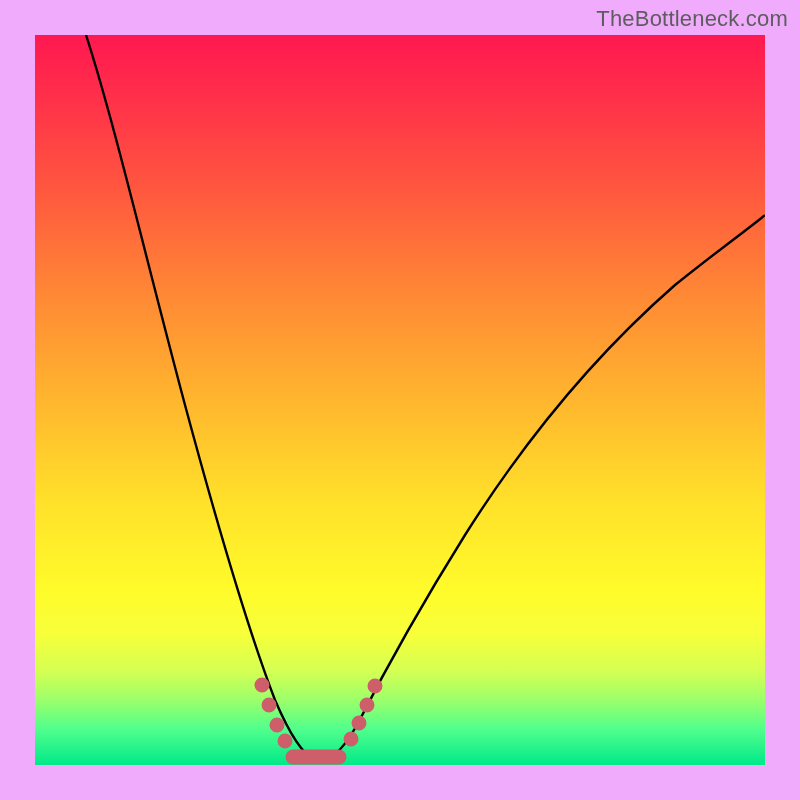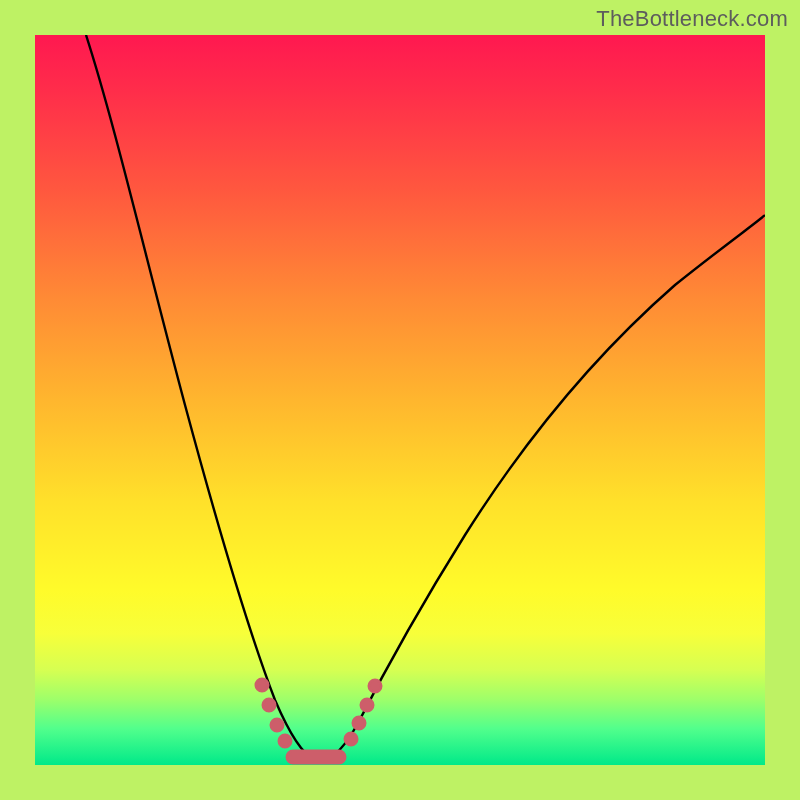--- a/index.html
+++ b/index.html
@@ -7,21 +7,21 @@
     padding: 0;
     width: 800px;
     height: 800px;
     overflow: hidden;
     background: #000;
     font-family: Arial, Helvetica, sans-serif;
   }
   .frame {
     position: absolute;
     inset: 0;
-    background: #bef264;
+    background: #f0abfc;
   }
   .plot-area {
     position: absolute;
     left: 35px;
     top: 35px;
     width: 730px;
     height: 730px;
     overflow: hidden;
   }
   .gradient {

